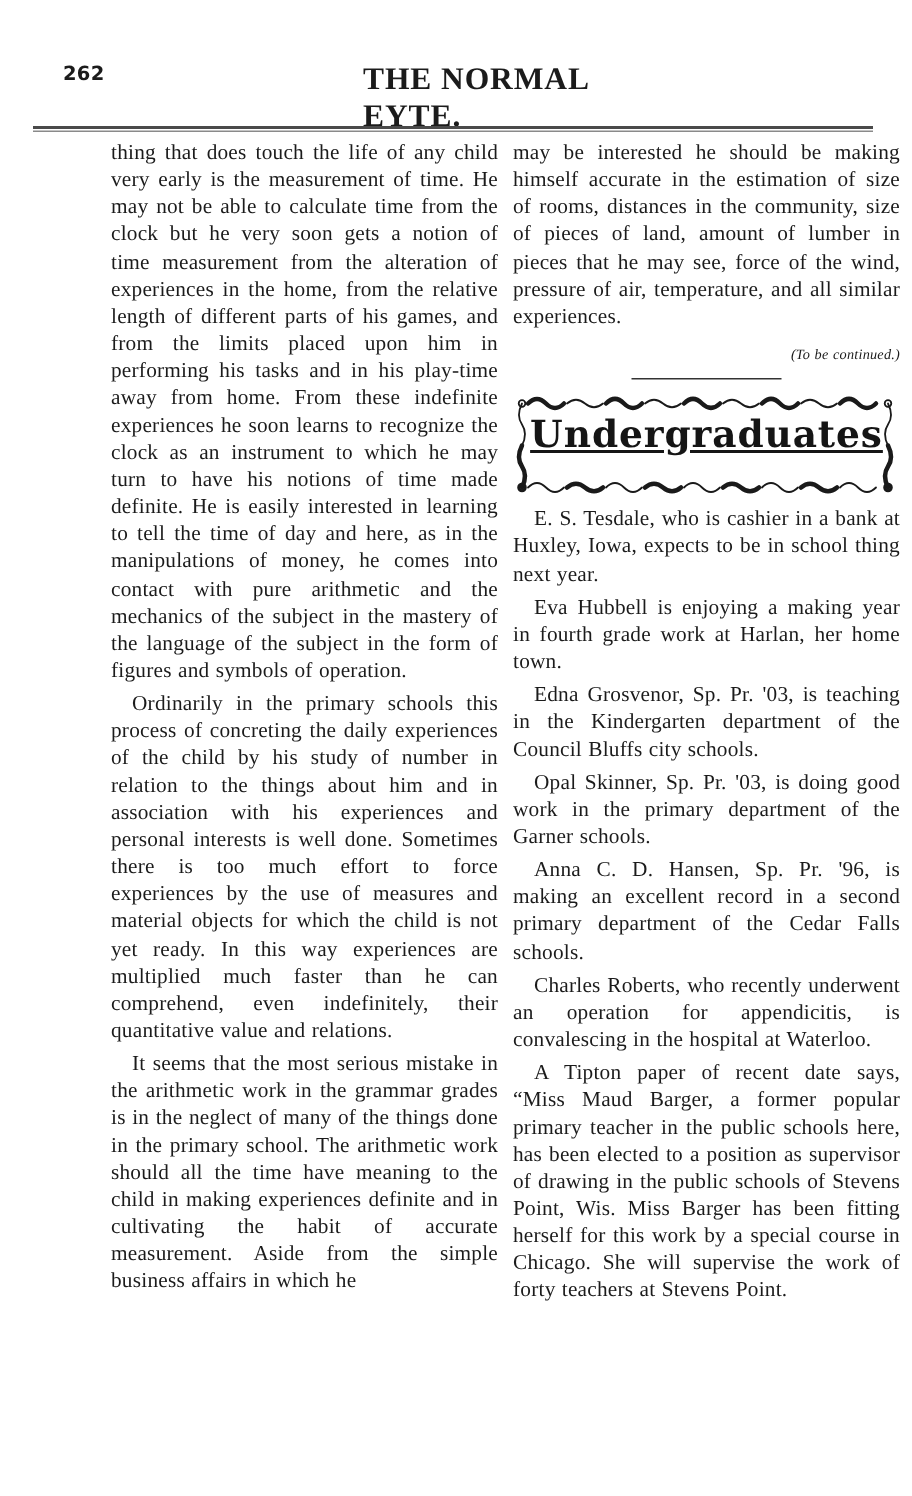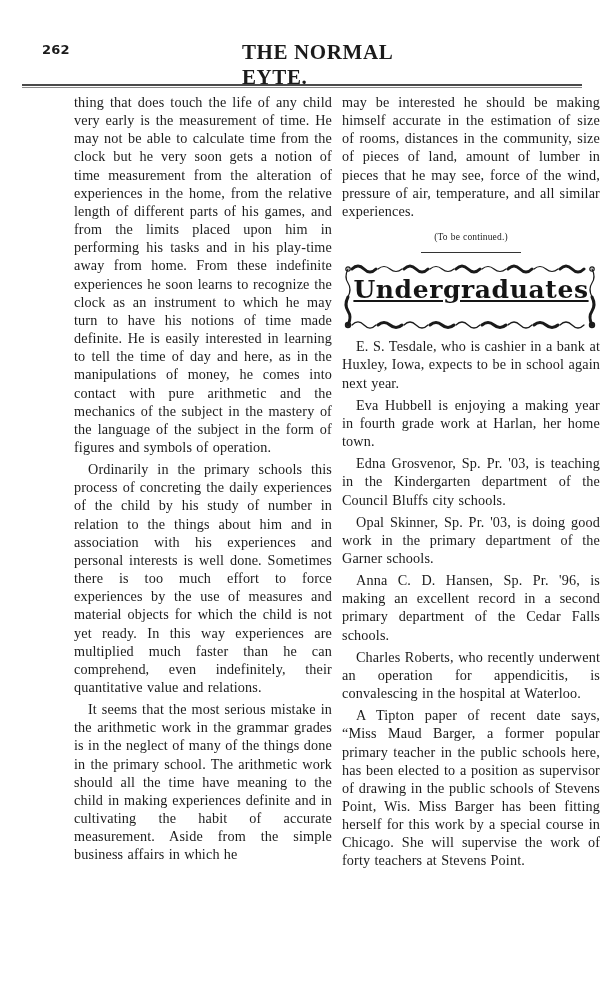--- a/index.html
+++ b/index.html
@@ -26,21 +26,21 @@
     position: absolute; top: 93px;
     font-family: "Liberation Serif", serif; font-size: 14.2px; line-height: 18.15px;
     text-align: justify; letter-spacing: 0.15px; word-spacing: 0.5px; margin-left: 36px;
   }
   .col-left { left: 38px; width: 258px; }
   .col-right { left: 306px; width: 258px; }
   .column p { margin: 0; }
   .column .indent { text-indent: 14px; margin-top: 4px; }
   .column .first { text-indent: 0; margin-top: 0; }
   .continued {
-    text-align: center; font-size: 9.5px; margin-top: 8px !important;
+    text-align: right; font-size: 9.5px; margin-top: 8px !important; font-style: italic;
   }
   .continued-rule {
     width: 100px; margin: 6px auto 0 auto; border-top: 1px solid #333;
   }
   .ornament-box {
     position: relative; width: 258px; height: 72px; margin-top: 8px; margin-bottom: 4px;
   }
   .ornament-box svg { position: absolute; left: 0; top: 0; }
   .section-title {
     position: absolute; left: 0; top: 20px; width: 258px; text-align: center;
@@ -102,20 +102,20 @@
 
         <circle cx="6" cy="8" r="2.2" stroke-width="1.2"></circle>
         <circle cx="250" cy="8" r="2.2" stroke-width="1.2"></circle>
         <circle cx="6" cy="64" r="2.2" stroke-width="2"></circle>
         <circle cx="250" cy="64" r="2.2" stroke-width="2"></circle>
       </g>
     </svg>
     <div class="section-title">Undergraduates</div>
   </div>
 
-  <p class="news-item">E. S. Tesdale, who is cashier in a bank at Huxley, Iowa, expects to be in school again next year.</p>
+  <p class="news-item">E. S. Tesdale, who is cashier in a bank at Huxley, Iowa, expects to be in school thing next year.</p>
   <p class="news-item">Eva Hubbell is enjoying a making year in fourth grade work at Harlan, her home town.</p>
   <p class="news-item">Edna Grosvenor, Sp. Pr. '03, is teaching in the Kindergarten department of the Council Bluffs city schools.</p>
   <p class="news-item">Opal Skinner, Sp. Pr. '03, is doing good work in the primary department of the Garner schools.</p>
   <p class="news-item">Anna C. D. Hansen, Sp. Pr. '96, is making an excellent record in a second primary department of the Cedar Falls schools.</p>
   <p class="news-item">Charles Roberts, who recently underwent an operation for appendicitis, is convalescing in the hospital at Waterloo.</p>
   <p class="news-item">A Tipton paper of recent date says, “Miss Maud Barger, a former popular primary teacher in the public schools here, has been elected to a position as supervisor of drawing in the public schools of Stevens Point, Wis. Miss Barger has been fitting herself for this work by a special course in Chicago. She will supervise the work of forty teachers at Stevens Point.</p>
 </div>
 
 </body></html>

